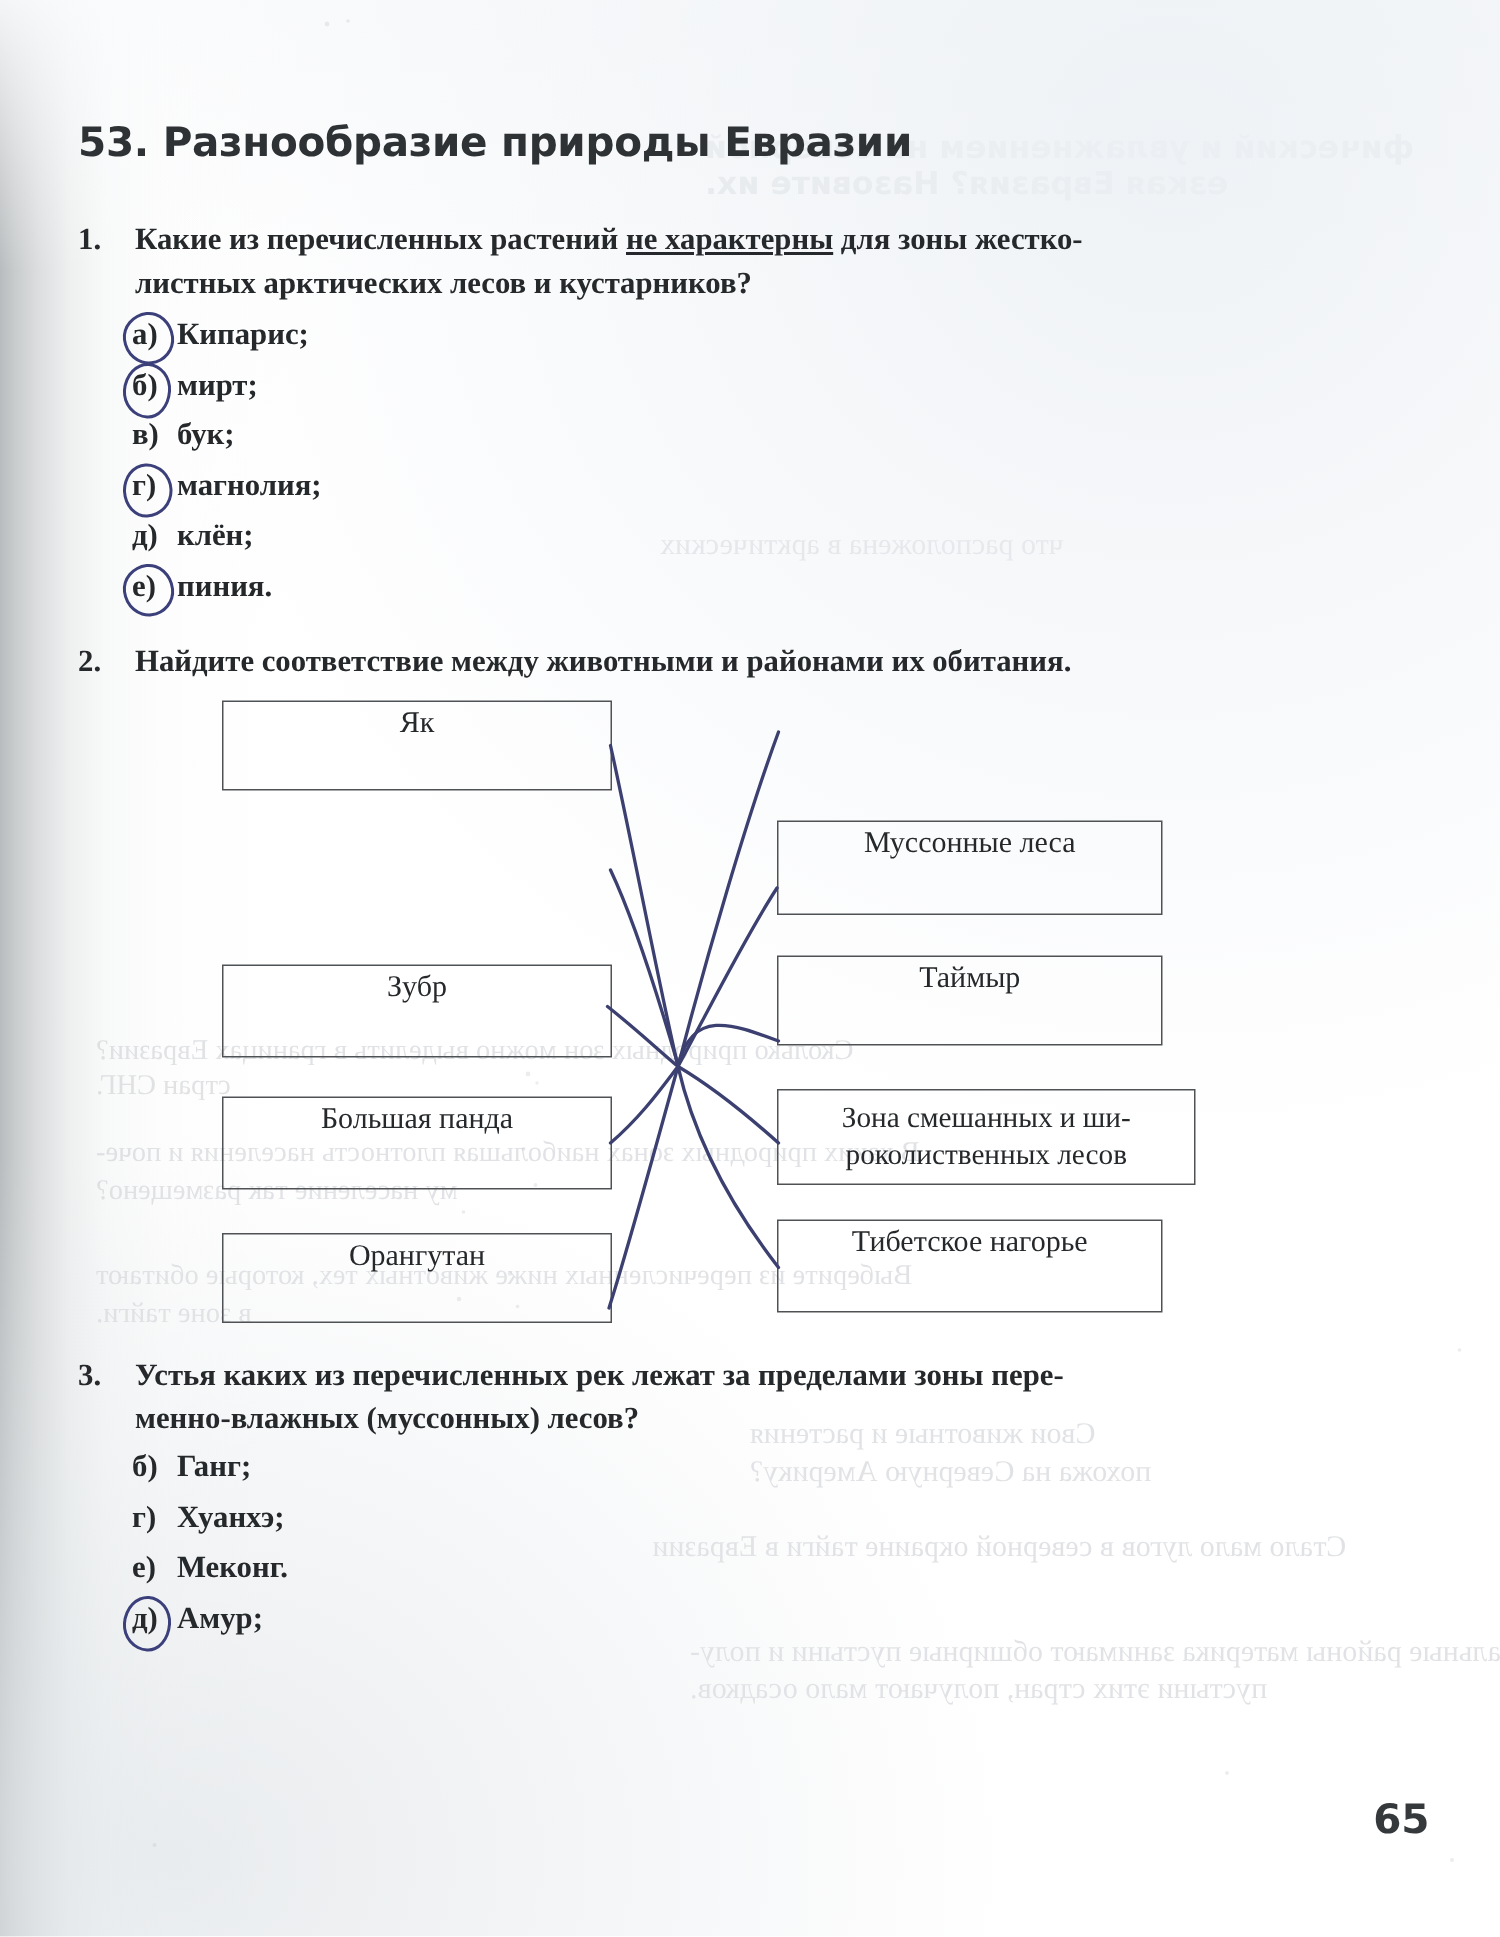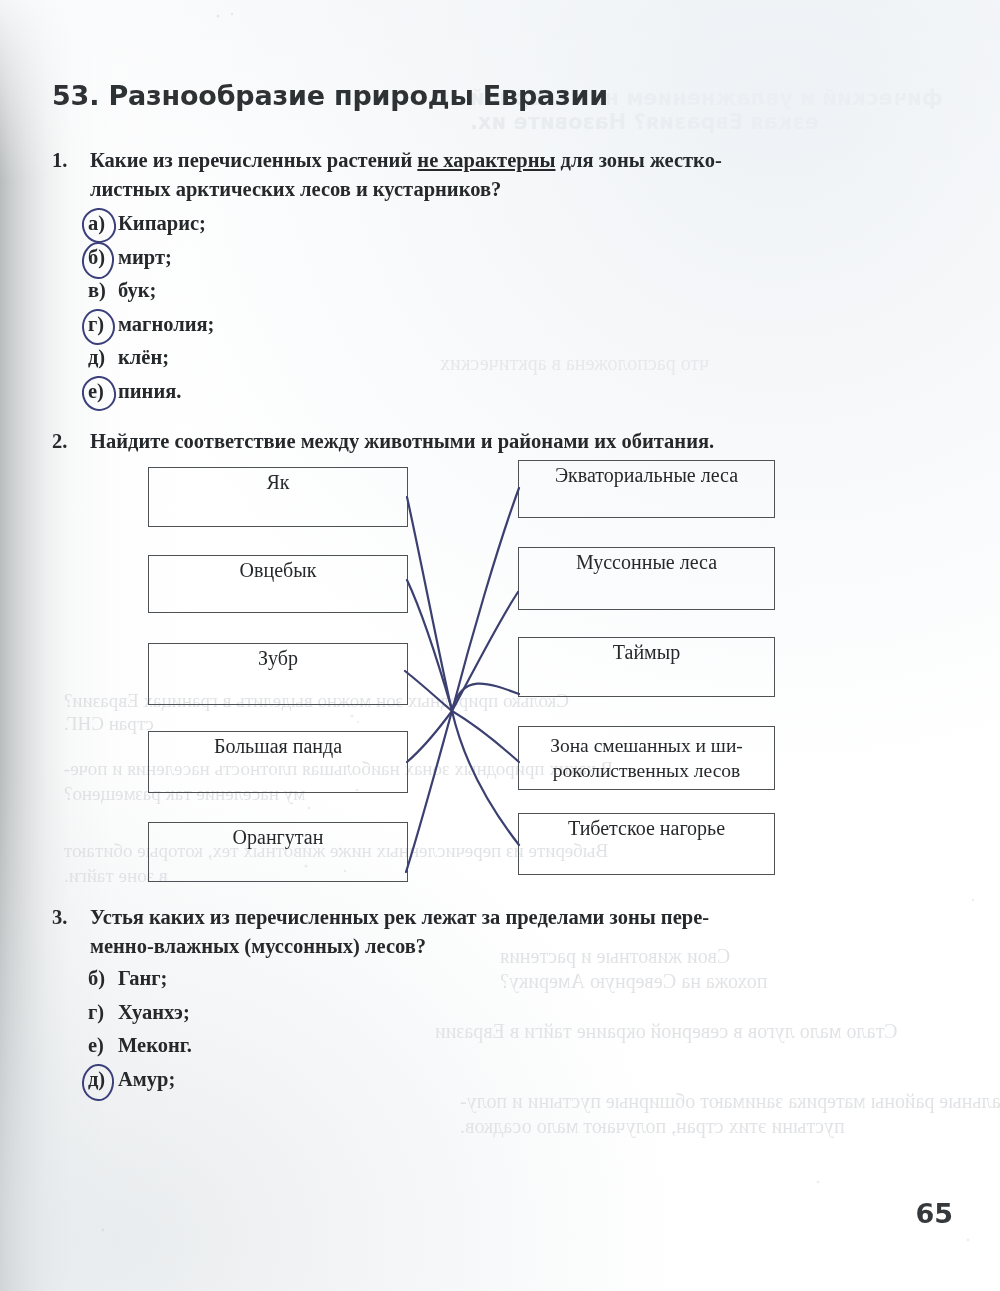--- a/index.html
+++ b/index.html
@@ -218,43 +218,37 @@
       <span class="body">
         <span class="ln">Найдите соответствие между животными и районами их обитания.</span>
       </span>
     </div>
 
     <div id="match">
 
       <div class="mbox" style="left:148px;top:467px;width:260px;height:60px;">
         <span>Як</span>
       </div>
-      <div class="mbox" style="left:148px;top:555px;width:260px;height:58px;">
-        <span>Овцебык</span>
-      </div>
       <div class="mbox" style="left:148px;top:643px;width:260px;height:62px;">
         <span>Зубр</span>
       </div>
       <div class="mbox" style="left:148px;top:731px;width:260px;height:62px;">
         <span>Большая панда</span>
       </div>
       <div class="mbox" style="left:148px;top:822px;width:260px;height:60px;">
         <span>Орангутан</span>
       </div>
 
-      <div class="mbox" style="left:518px;top:460px;width:257px;height:58px;">
-        <span>Экваториальные леса</span>
-      </div>
       <div class="mbox" style="left:518px;top:547px;width:257px;height:63px;">
         <span>Муссонные леса</span>
       </div>
       <div class="mbox" style="left:518px;top:637px;width:257px;height:60px;">
         <span>Таймыр</span>
       </div>
-      <div class="mbox two-line" style="left:518px;top:726px;width:257px;height:64px;flex-direction:column;">
+      <div class="mbox two-line" style="left:518px;top:726px;width:279px;height:64px;flex-direction:column;">
         <span>Зона смешанных и ши-</span>
         <span>роколиственных лесов</span>
       </div>
       <div class="mbox" style="left:518px;top:813px;width:257px;height:62px;">
         <span>Тибетское нагорье</span>
       </div>
 
       <svg id="lines" viewBox="0 0 1000 1291">
         <g fill="none" stroke="#3c4070" stroke-width="2.2" stroke-linecap="round">
 

